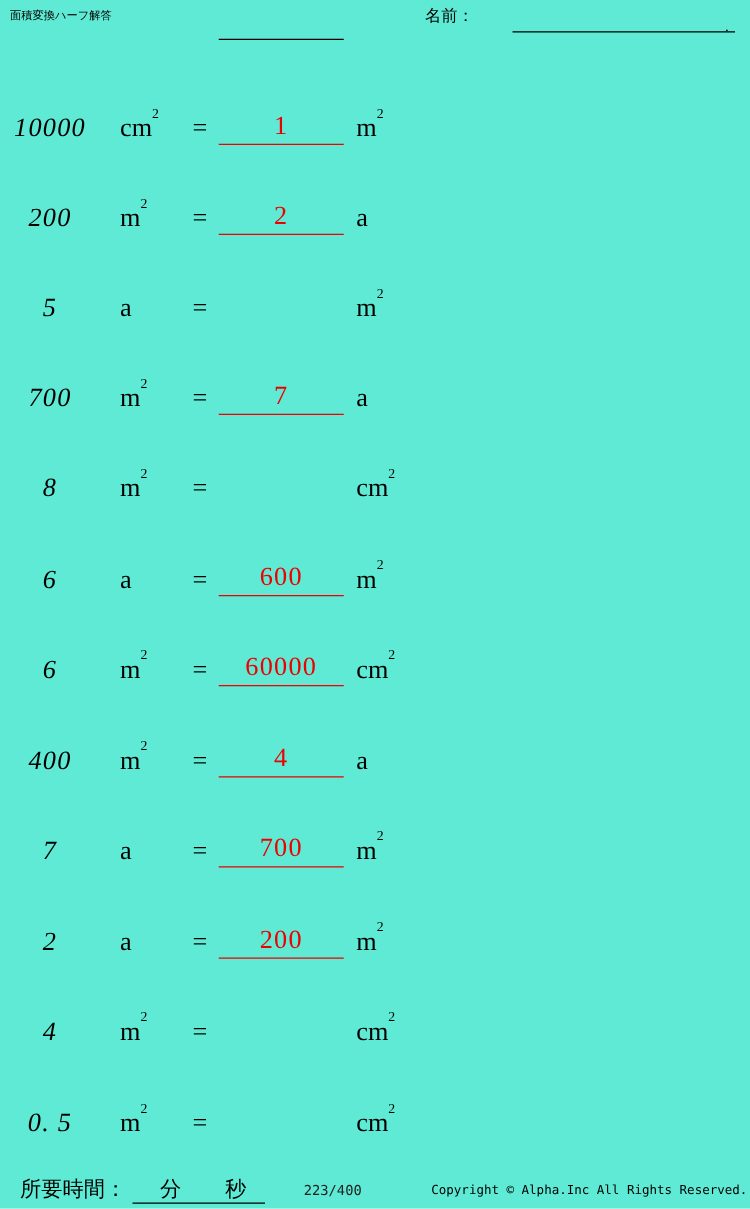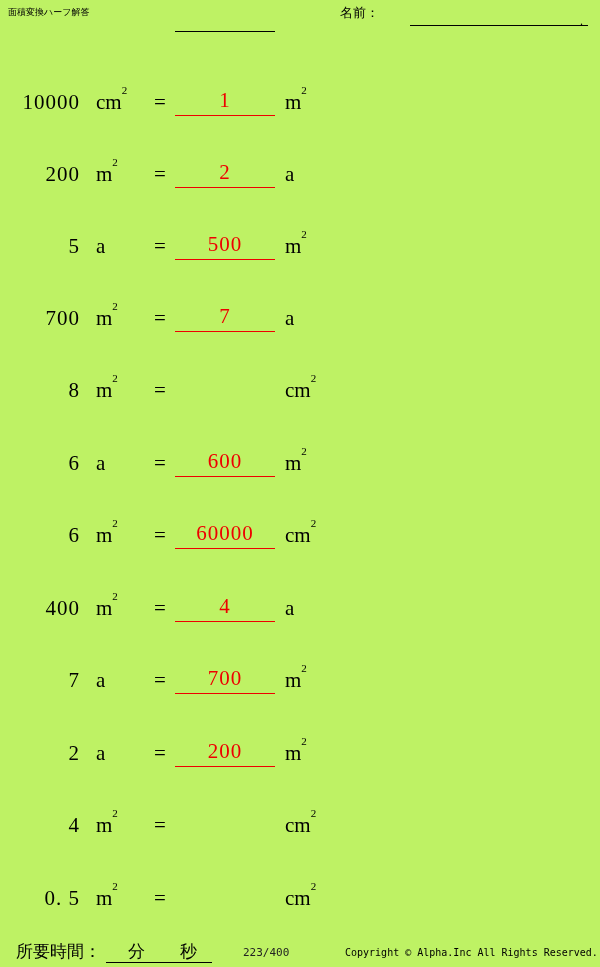--- a/index.html
+++ b/index.html
@@ -4,21 +4,21 @@
 <style>
   html, body {
     margin: 0;
     padding: 0;
     background: #ffffff;
   }
   .page {
     position: relative;
     width: 600px;
     height: 967px;
-    background: #bef264;
+    background: #5eead4;
     font-family: "Liberation Serif", serif;
     color: #000000;
     overflow: hidden;
   }
 
   
   .hdr-title {
     position: absolute;
     left: 8px;
     top: 6px;
@@ -64,23 +64,24 @@
     left: 0;
     width: 600px;
     height: 40px;
     font-size: 21px;
   }
   .cell-left {
     position: absolute;
     left: 0px;
     width: 80px;
     top: 8px;
-    text-align: right;
+    text-align: center;
     font-family: "Liberation Serif", serif;
     letter-spacing: 1px;
+    font-style: italic;
   }
   .cell-unit1 {
     position: absolute;
     left: 96px;
     top: 8px;
     width: 44px;
     text-align: left;
   }
   .cell-eq {
     position: absolute;
@@ -218,24 +219,20 @@
       <span class="answer-val">2</span>
       <span class="answer-rule"></span>
     </div>
     <div class="cell-unit2">a</div>
   </div>
 
   <div class="row" style="top:226px;">
     <div class="cell-left">5</div>
     <div class="cell-unit1">a</div>
     <div class="cell-eq">=</div>
-    <div class="answer-box">
-      <span class="answer-val">500</span>
-      <span class="answer-rule"></span>
-    </div>
     <div class="cell-unit2"><span class="u">m<sup>2</sup></span></div>
   </div>
 
   <div class="row" style="top:298px;">
     <div class="cell-left">700</div>
     <div class="cell-unit1"><span class="u">m<sup>2</sup></span></div>
     <div class="cell-eq">=</div>
     <div class="answer-box">
       <span class="answer-val">7</span>
       <span class="answer-rule"></span>

